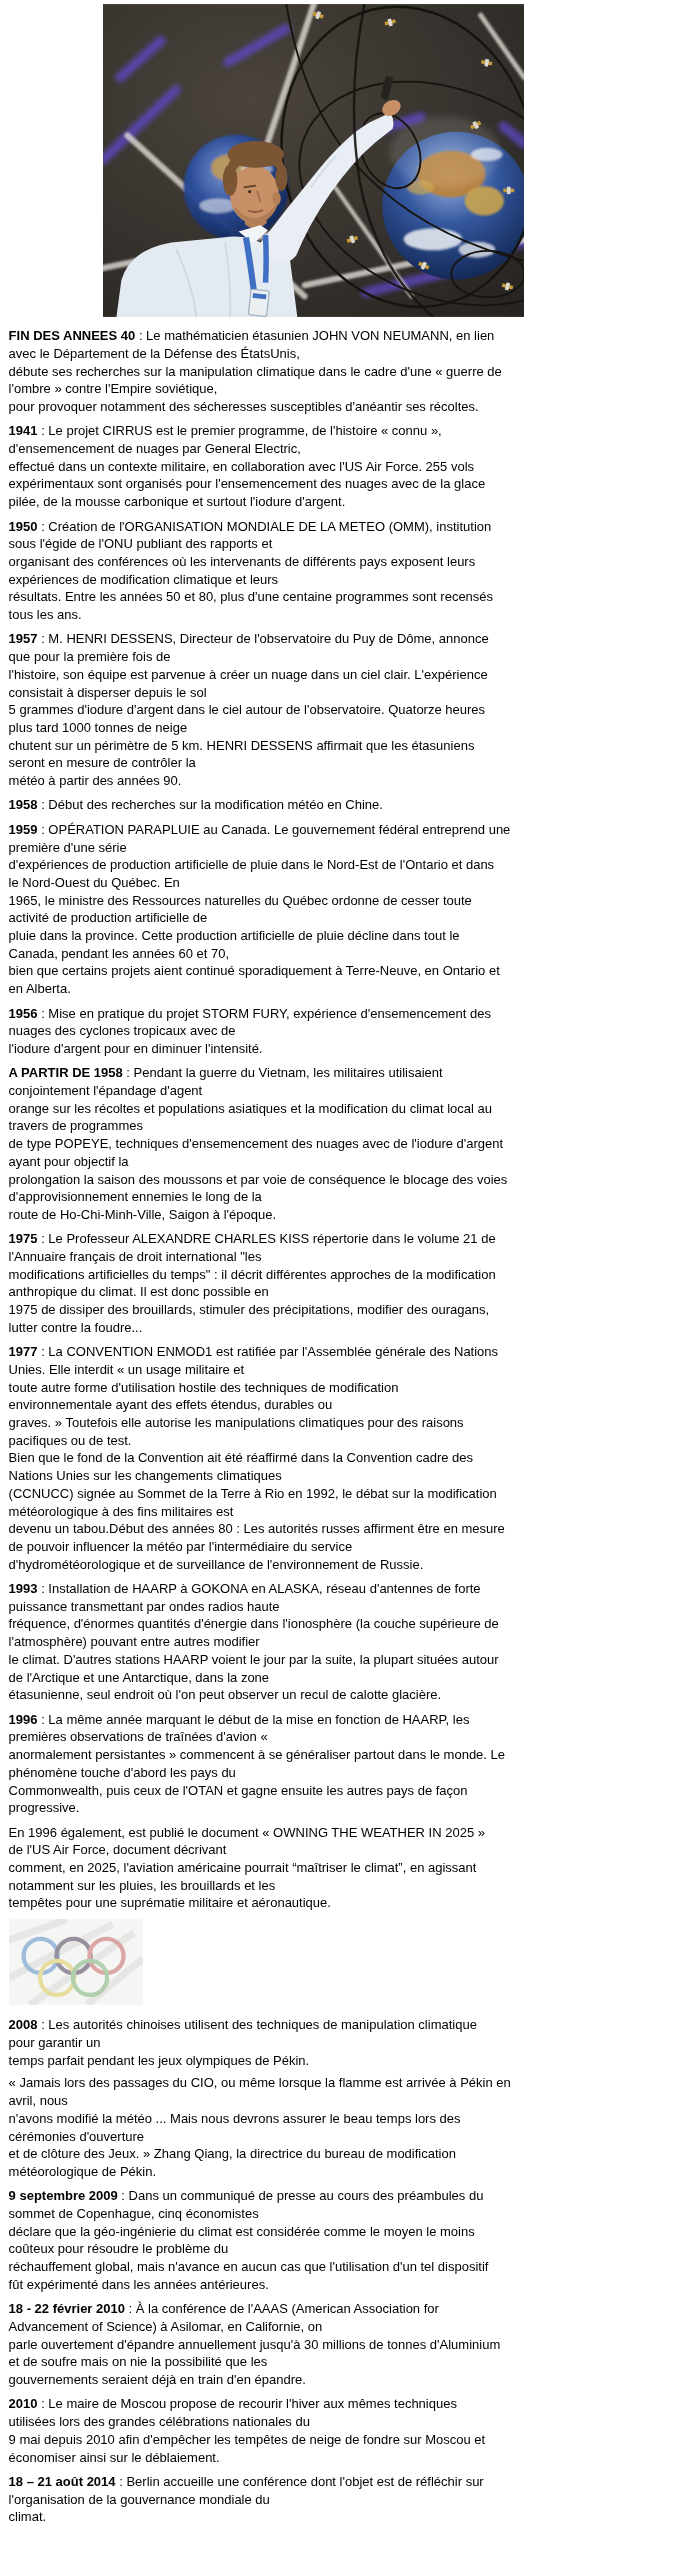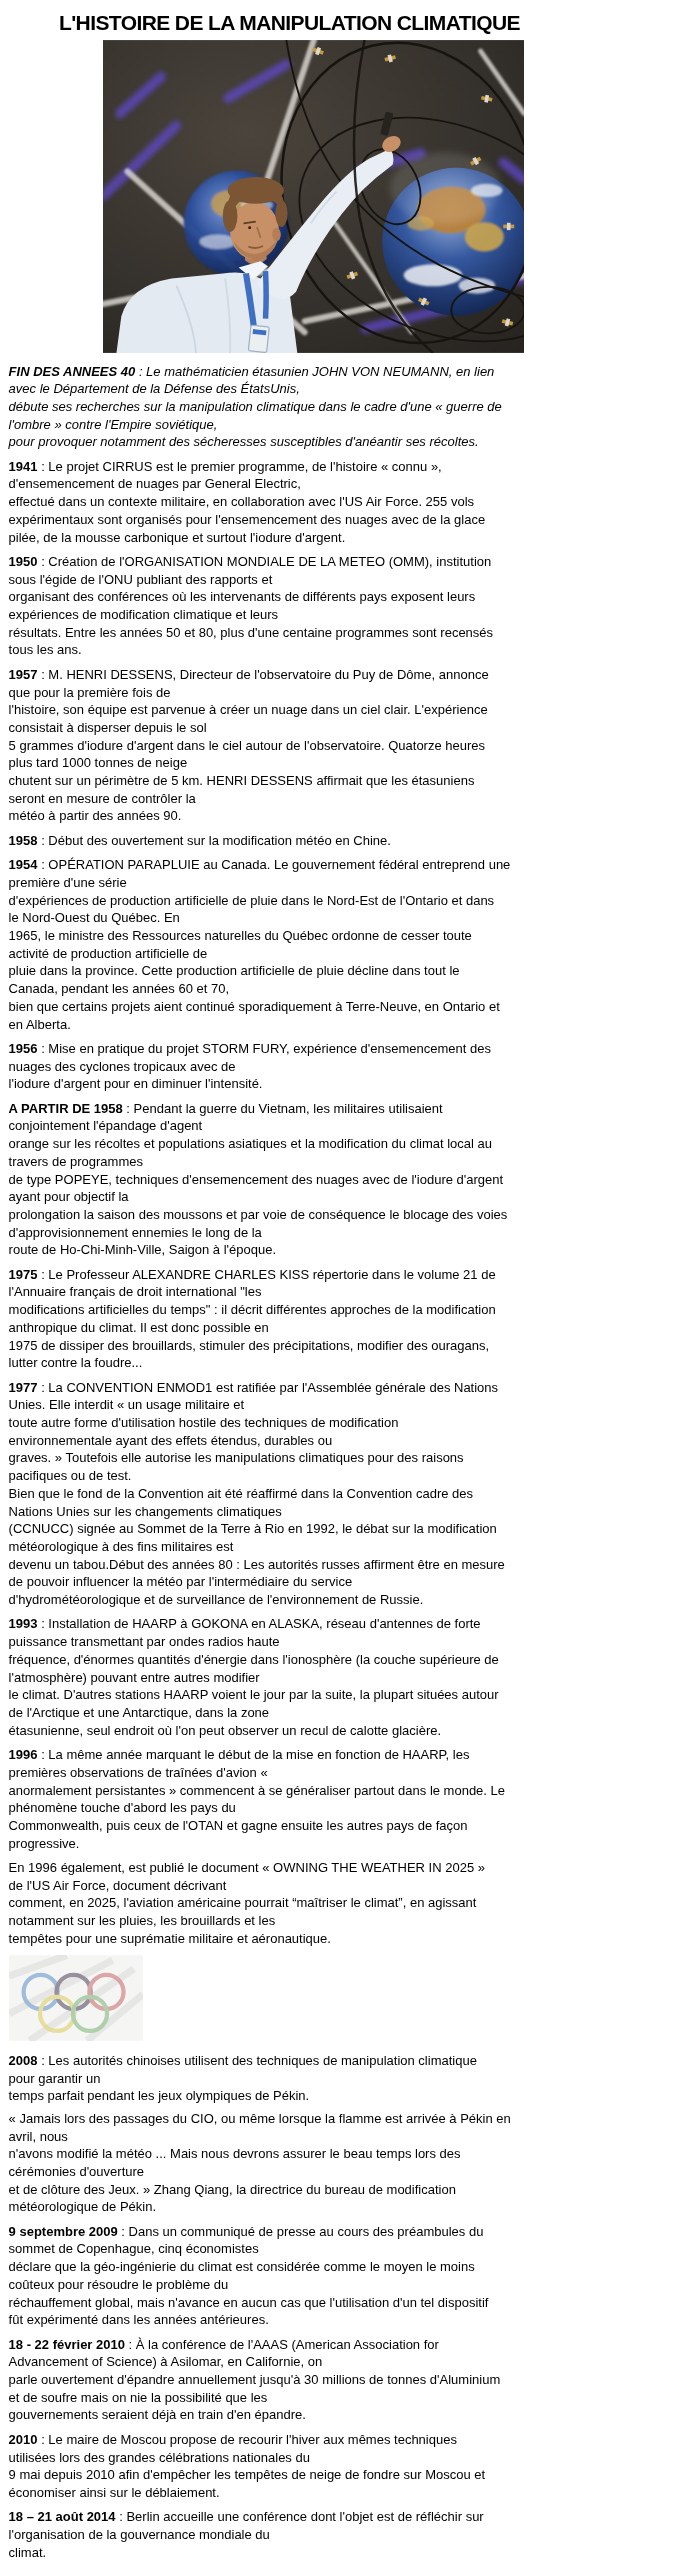--- a/index.html
+++ b/index.html
@@ -11,30 +11,29 @@
     font-size:21px;line-height:24.4px;font-weight:bold;letter-spacing:-0.6px;
     margin:11px 0 0 59px;white-space:pre;
   }
   figure{margin:0;padding:0;display:block;}
   .hero{margin:4.3px 0 0 103px;width:421px;height:313px;}
   .olympic{margin:7.3px 0 11px 8.6px;width:134px;height:86px;}
   p.para{
     font-size:13px;line-height:17.7px;margin:0 0 6.7px 8.6px;
     white-space:pre;
   }
-  p.first{margin-top:9.8px;font-style:italic;}
+  p.first{margin-top:9.8px;}
   p.tight{margin-bottom:4.9px;}
   .lbl{font-weight:bold;}
 </style>
 </head>
 <body>
 
 <main>
 
-<h1 class="title">L'HISTOIRE DE LA MANIPULATION CLIMATIQUE</h1>
 
 <figure class="hero">
   <svg viewBox="0 0 689 512" width="421" height="313">
     <defs>
       <radialGradient id="gbg" cx="35%" cy="30%" r="95%">
         <stop offset="0" stop-color="#4a443c"></stop>
             <stop offset="1" stop-color="#262320"></stop>
       </radialGradient>
       <radialGradient id="ge1" cx="40%" cy="35%" r="75%">
         <stop offset="0" stop-color="#7d9cd8"></stop>
@@ -188,22 +187,22 @@
 tous les ans.</span></p>
 <p class="para"><b class="lbl">1957</b><span> : M. HENRI DESSENS, Directeur de l'observatoire du Puy de Dôme, annonce
 que pour la première fois de
 l'histoire, son équipe est parvenue à créer un nuage dans un ciel clair. L'expérience
 consistait à disperser depuis le sol
 5 grammes d'iodure d'argent dans le ciel autour de l'observatoire. Quatorze heures
 plus tard 1000 tonnes de neige
 chutent sur un périmètre de 5 km. HENRI DESSENS affirmait que les étasuniens
 seront en mesure de contrôler la
 météo à partir des années 90.</span></p>
-<p class="para"><b class="lbl">1958</b><span> : Début des ouvertement sur la modification météo en Chine.</span></p>
-<p class="para"><b class="lbl">1954</b><span> : OPÉRATION PARAPLUIE au Canada. Le gouvernement fédéral entreprend une
+<p class="para"><b class="lbl">1958</b><span> : Début des recherches sur la modification météo en Chine.</span></p>
+<p class="para"><b class="lbl">1959</b><span> : OPÉRATION PARAPLUIE au Canada. Le gouvernement fédéral entreprend une
 première d'une série
 d'expériences de production artificielle de pluie dans le Nord-Est de l'Ontario et dans
 le Nord-Ouest du Québec. En
 1965, le ministre des Ressources naturelles du Québec ordonne de cesser toute
 activité de production artificielle de
 pluie dans la province. Cette production artificielle de pluie décline dans tout le
 Canada, pendant les années 60 et 70,
 bien que certains projets aient continué sporadiquement à Terre-Neuve, en Ontario et
 en Alberta.</span></p>
 <p class="para"><b class="lbl">1956</b><span> : Mise en pratique du projet STORM FURY, expérience d'ensemencement des

